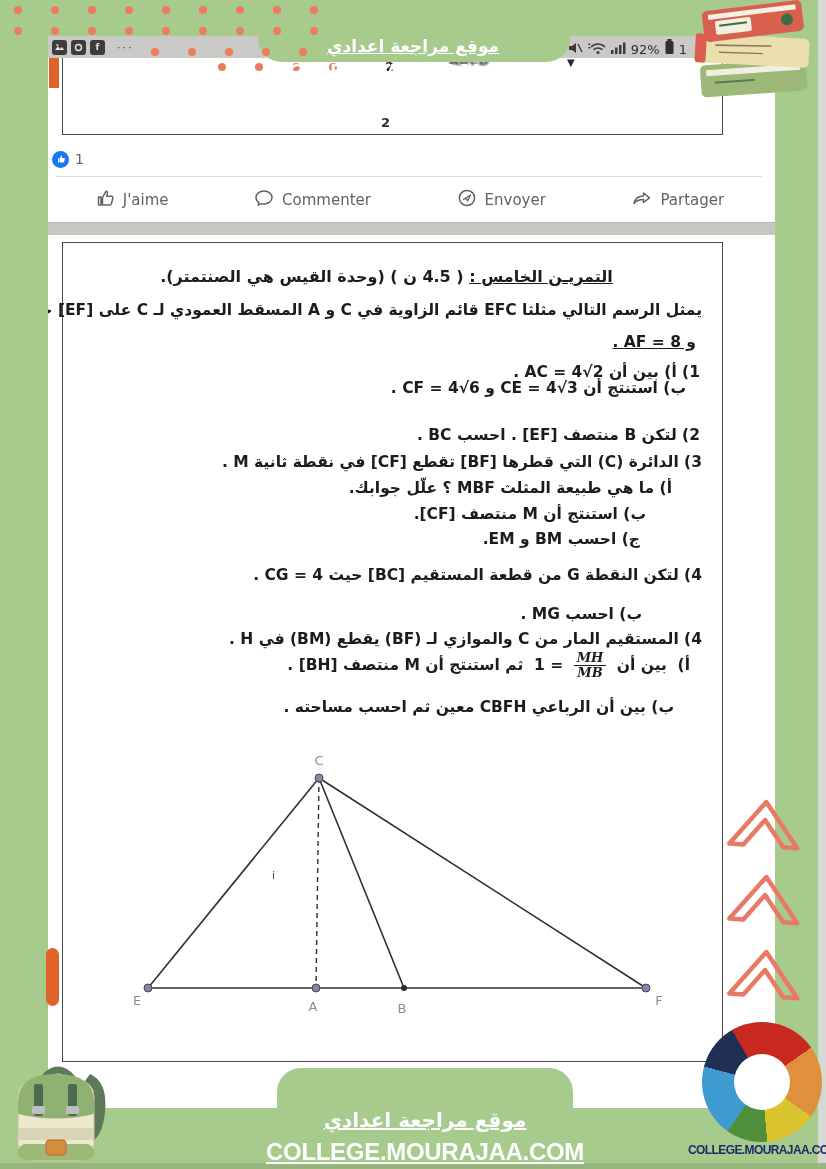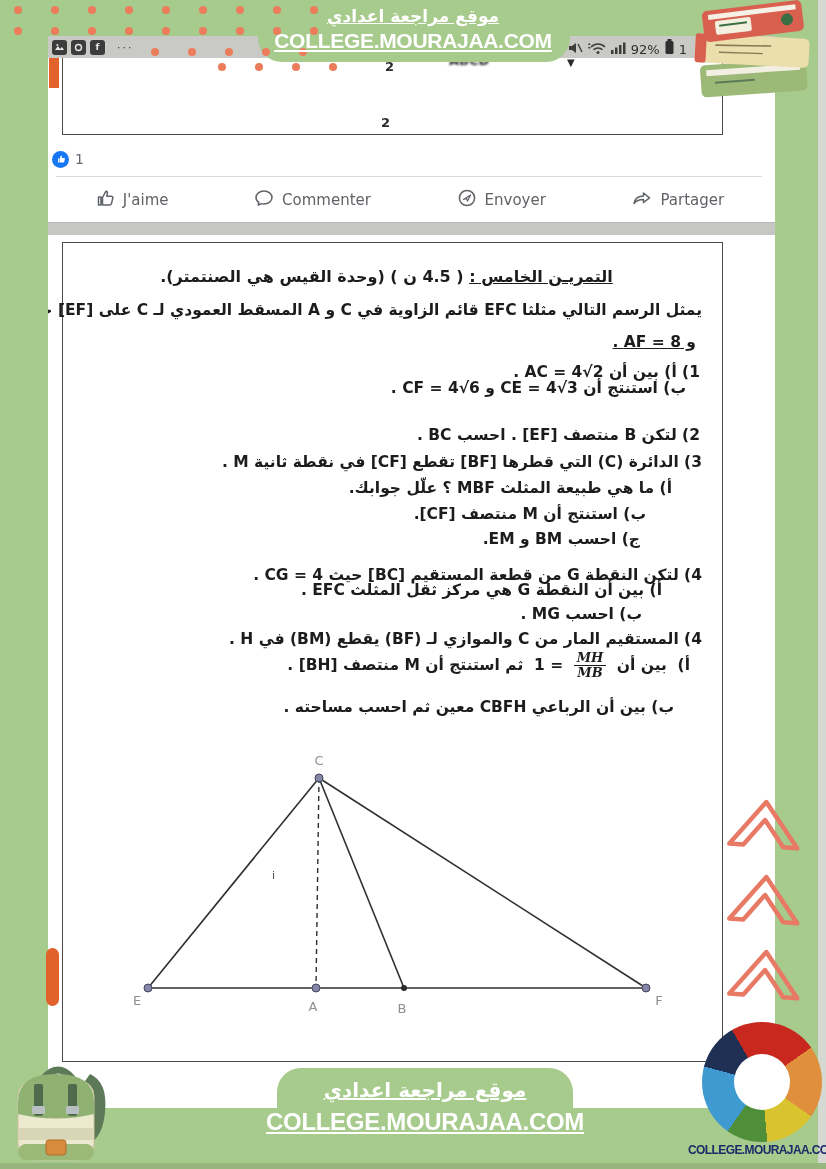--- a/index.html
+++ b/index.html
@@ -7,21 +7,21 @@
   #stage{position:relative;width:826px;height:1169px;background:#ffffff;overflow:hidden;margin:0 auto;}
   .abs{position:absolute;}
 
   
   .frame{background:#a7ca8d;z-index:2;}
   .bump-top{left:258px;top:0;width:312px;height:62px;background:#a7ca8d;border-radius:0 0 24px 24px;z-index:6;}
   .bump-bottom{left:277px;top:1068px;width:296px;height:42px;background:#a7ca8d;border-radius:24px 24px 0 0;z-index:5;}
   .right-sliver{left:818px;top:0;width:8px;height:1169px;background:#d5d9d1;z-index:4;}
   .bottom-edge{left:0;top:1163px;width:826px;height:6px;background:#97b67e;z-index:6;}
 
-  .hdr-text{width:400px;text-align:center;color:#fff;font-weight:bold;text-decoration:underline;z-index:9;white-space:nowrap;}
+  .hdr-text{width:400px;text-align:center;color:#fff;font-weight:bold;text-decoration:underline;z-index:9;white-space:nowrap;margin-top:30px;}
   .hdr-ar{font-size:17px;}
   .hdr-url{font-size:21px;letter-spacing:-0.3px;font-family:"Liberation Sans","DejaVu Sans",sans-serif;}
   .ftr-ar{font-size:20px;}
   .ftr-url{font-size:24px;letter-spacing:-0.3px;font-family:"Liberation Sans","DejaVu Sans",sans-serif;}
 
   
   .statusbar{left:48px;top:36px;width:727px;height:22px;background:#c9cac6;z-index:2;display:flex;align-items:center;}
   .sb-left{display:flex;align-items:center;gap:4px;margin-left:4px;}
   .sb-right{display:flex;align-items:center;gap:5px;position:absolute;right:88px;top:3px;}
   .appicon{width:15px;height:15px;background:#3c3c3c;border-radius:3px;color:#e8e8e8;font-size:9px;font-weight:bold;
@@ -251,21 +251,20 @@
     <div class="doc-line" style="top:58px;padding-right:20px;">يمثل الرسم التالي مثلثا EFC قائم الزاوية في C و A المسقط العمودي لـ C على [EF] حيث AE = 4</div>
     <div class="doc-line" style="top:90px;padding-right:26px;text-decoration:underline;">و AF = 8 .</div>
     <div class="doc-line" style="top:120px;padding-right:22px;">1)  أ) بين أن AC = 4√2 .</div>
     <div class="doc-line" style="top:136px;padding-right:36px;">ب)  استنتج أن CE = 4√3 و CF = 4√6 .</div>
     <div class="doc-line" style="top:183px;padding-right:22px;">2)  لتكن B منتصف [EF] .  احسب BC .</div>
     <div class="doc-line" style="top:210px;padding-right:20px;">3)  الدائرة (C) التي قطرها [BF] تقطع [CF] في نقطة ثانية M .</div>
     <div class="doc-line" style="top:262px;padding-right:76px;">ب) استنتج أن M منتصف [CF].</div>
     <div class="doc-line" style="top:236px;padding-right:50px;">أ)  ما هي طبيعة المثلث MBF ؟ علّل جوابك.</div>
     <div class="doc-line" style="top:287px;padding-right:82px;">ج) احسب BM و EM.</div>
     <div class="doc-line" style="top:312px;padding-right:20px;margin-top:11px;">4)  لتكن النقطة G من قطعة المستقيم [BC] حيث CG = 4 .</div>
-    <div class="doc-line" style="top:338px;padding-right:60px;">أ) بين أن النقطة G هي مركز ثقل المثلث EFC .</div>
     <div class="doc-line" style="top:362px;padding-right:80px;">ب)  احسب MG .</div>
     <div class="doc-line" style="top:387px;padding-right:20px;">4)  المستقيم المار من C والموازي لـ (BF) يقطع (BM) في H .</div>
 
     <div class="doc-line" style="top:408px;padding-right:32px;">
       <span>أ)</span>&nbsp;
       <span>بين أن</span>
       <span class="frac-wrap">
         <span class="frac-num">MH</span>
         <span>MB</span>
       </span>

